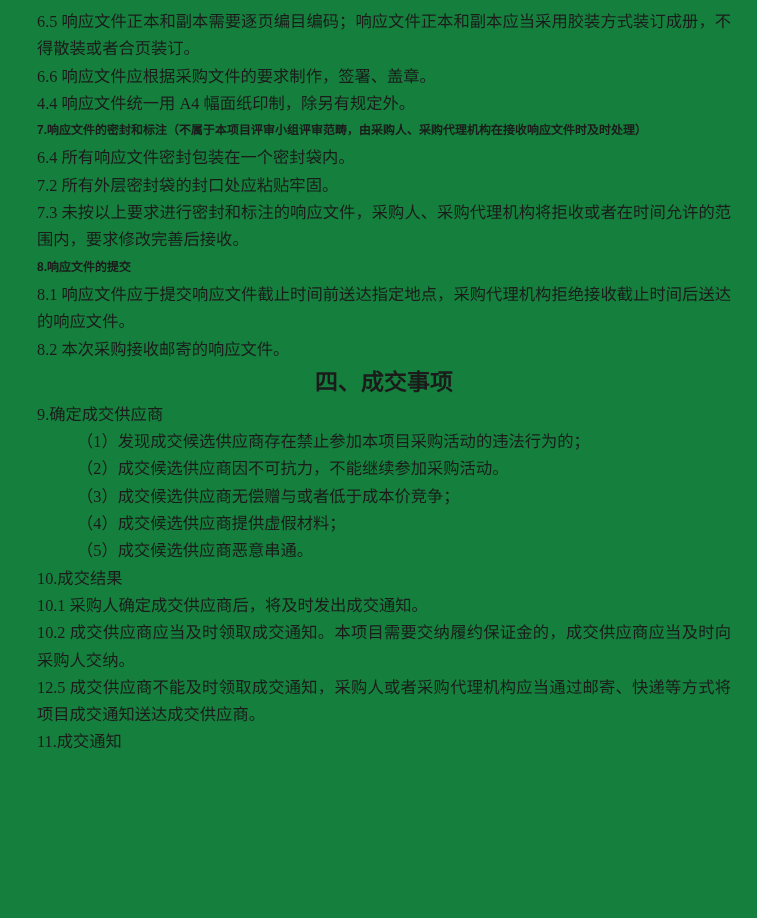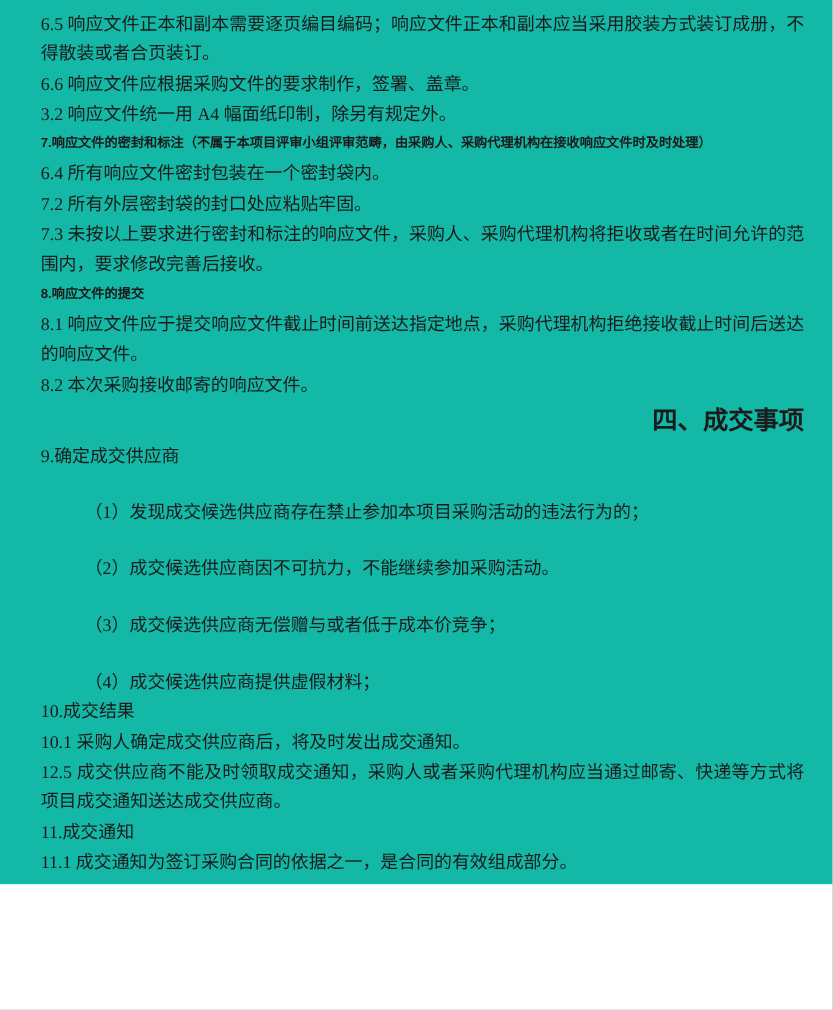--- a/index.html
+++ b/index.html
@@ -3,78 +3,78 @@
 <meta charset="utf-8">
 <style>
   html, body {
     margin: 0;
     padding: 0;
     background: #ffffff;
   }
   .page {
     position: relative;
     width: 757px;
-    height: 804px;
-    background: #14b8a6;
+    height: 918px;
+    background: #15803d;
     overflow: hidden;
     box-sizing: border-box;
     padding: 8px 26px 0 37px;
     font-family: "Liberation Serif", "DejaVu Serif", serif;
     font-size: 16.3px;
     line-height: 27.3px;
     color: #1b1b1b;
   }
   .doc-body {
     width: 694px;
   }
   .para {
     margin: 0;
     padding: 0;
     text-align: justify;
   }
   .para.body { }
   .para.list {
     text-indent: 40px;
-    margin-top: 24px;
   }
   .para.bold {
     font-family: "Liberation Sans", "DejaVu Sans", sans-serif;
     font-weight: bold;
     font-size: 12px;
     text-align: justify;
   }
   .para.title {
     font-family: "Liberation Sans", "DejaVu Sans", sans-serif;
     font-weight: bold;
     font-size: 23px;
     line-height: 34px;
-    text-align: right;
+    text-align: center;
     margin: 2px 0 2px 0;
   }
 </style>
 </head>
 <body>
 
 <div class="page">
   <div class="doc-body">
       <p class="para body">6.5 响应文件正本和副本需要逐页编目编码；响应文件正本和副本应当采用胶装方式装订成册，不得散装或者合页装订。</p>
       <p class="para body">6.6 响应文件应根据采购文件的要求制作，签署、盖章。</p>
-      <p class="para body">3.2 响应文件统一用 A4 幅面纸印制，除另有规定外。</p>
+      <p class="para body">4.4 响应文件统一用 A4 幅面纸印制，除另有规定外。</p>
       <p class="para bold">7.响应文件的密封和标注（不属于本项目评审小组评审范畴，由采购人、采购代理机构在接收响应文件时及时处理）</p>
       <p class="para body">6.4 所有响应文件密封包装在一个密封袋内。</p>
       <p class="para body">7.2 所有外层密封袋的封口处应粘贴牢固。</p>
       <p class="para body">7.3 未按以上要求进行密封和标注的响应文件，采购人、采购代理机构将拒收或者在时间允许的范围内，要求修改完善后接收。</p>
       <p class="para bold">8.响应文件的提交</p>
       <p class="para body">8.1 响应文件应于提交响应文件截止时间前送达指定地点，采购代理机构拒绝接收截止时间后送达的响应文件。</p>
       <p class="para body">8.2 本次采购接收邮寄的响应文件。</p>
       <p class="para title">四、成交事项</p>
       <p class="para body">9.确定成交供应商</p>
       <p class="para list">（1）发现成交候选供应商存在禁止参加本项目采购活动的违法行为的；</p>
       <p class="para list">（2）成交候选供应商因不可抗力，不能继续参加采购活动。</p>
       <p class="para list">（3）成交候选供应商无偿赠与或者低于成本价竞争；</p>
       <p class="para list">（4）成交候选供应商提供虚假材料；</p>
+      <p class="para list">（5）成交候选供应商恶意串通。</p>
       <p class="para body">10.成交结果</p>
       <p class="para body">10.1 采购人确定成交供应商后，将及时发出成交通知。</p>
+      <p class="para body">10.2 成交供应商应当及时领取成交通知。本项目需要交纳履约保证金的，成交供应商应当及时向采购人交纳。</p>
       <p class="para body">12.5 成交供应商不能及时领取成交通知，采购人或者采购代理机构应当通过邮寄、快递等方式将项目成交通知送达成交供应商。</p>
       <p class="para body">11.成交通知</p>
-      <p class="para body">11.1 成交通知为签订采购合同的依据之一，是合同的有效组成部分。</p>
     </div>
 </div>
 
 </body></html>

